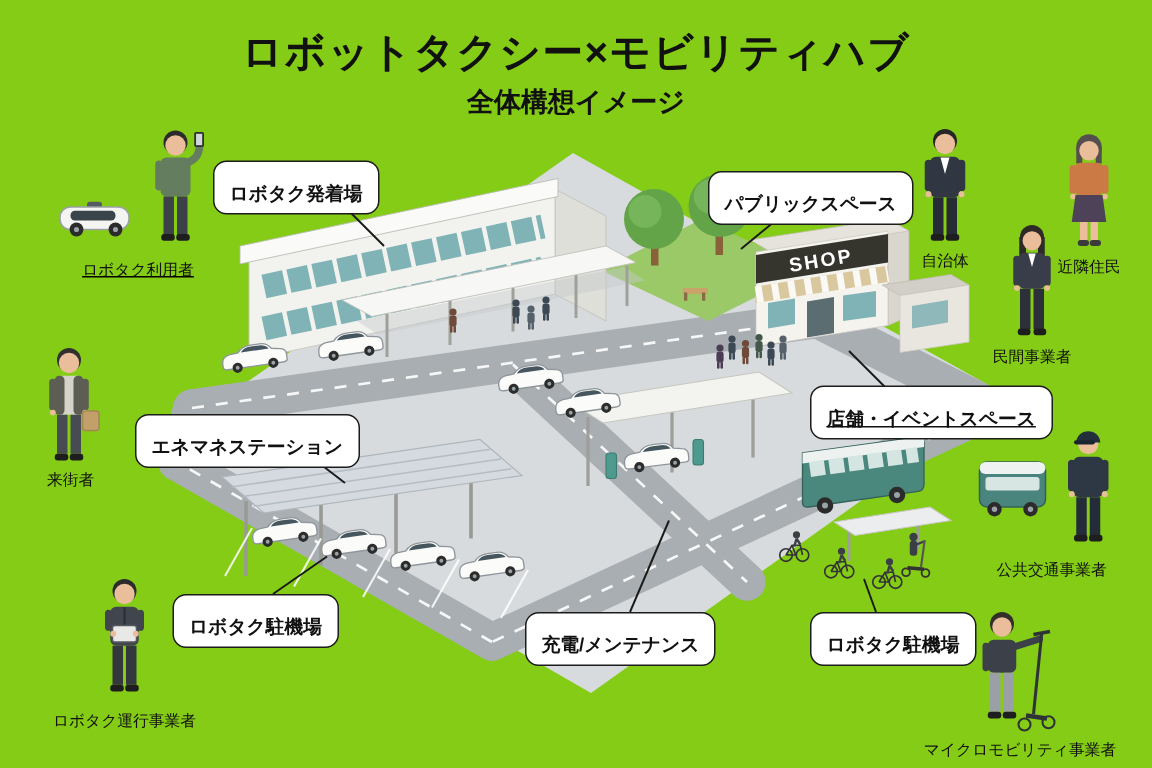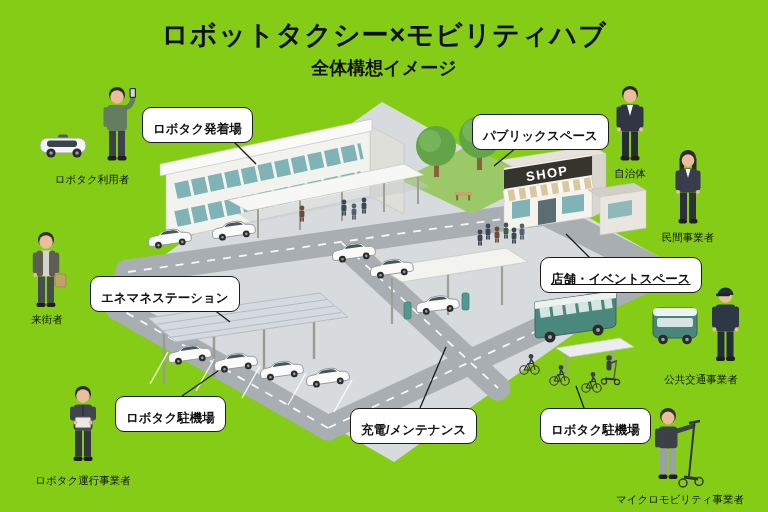--- a/index.html
+++ b/index.html
@@ -215,21 +215,21 @@
   </svg>
 
   <div class="callout" style="left:142px; top:107px;">ロボタク発着場</div>
   <div class="callout" style="left:472px; top:114px;">パブリックスペース</div>
   <div class="callout" style="left:90px; top:276px;">エネマネステーション</div>
   <div class="callout" style="left:540px; top:257px;text-decoration:underline;">店舗・イベントスペース</div>
   <div class="callout" style="left:115px; top:396px;">ロボタク駐機場</div>
   <div class="callout" style="left:350px; top:408px;">充電/メンテナンス</div>
   <div class="callout" style="left:540px; top:408px;">ロボタク駐機場</div>
 
-  <div class="stakeholder" style="left:34px; top:84px; width:116px;">
+  <div class="stakeholder" style="left:34px; top:84px; width:116px;text-decoration:underline;">
     <svg width="112" height="86" viewBox="0 0 112 86">
       <g>
         <rect x="22" y="50.5" width="10" height="4.5" rx="2" fill="#555b60"></rect>
         <rect x="4" y="54" width="46" height="15" rx="7" fill="#f4f4f2" stroke="#9aa0a4"></rect>
         <rect x="11" y="56.5" width="30" height="6.5" rx="3" fill="#39454b"></rect>
         <circle cx="15" cy="69" r="4.6" fill="#2b2b2b"></circle>
           <circle cx="15" cy="69" r="1.7" fill="#9aa3a8"></circle>
         <circle cx="41" cy="69" r="4.6" fill="#2b2b2b"></circle>
           <circle cx="41" cy="69" r="1.7" fill="#9aa3a8"></circle>
       </g>
@@ -261,20 +261,39 @@
       <circle cx="11" cy="45.5" r="2" fill="#eabd9b"></circle>
         <circle cx="33" cy="45.5" r="2" fill="#eabd9b"></circle>
       <rect x="14" y="47.5" width="7" height="25" fill="#262b35"></rect>
       <rect x="23" y="47.5" width="7" height="25" fill="#262b35"></rect>
       <rect x="12.5" y="72" width="9" height="4.5" rx="2" fill="#1e1e1e"></rect>
       <rect x="22.5" y="72" width="9" height="4.5" rx="2" fill="#1e1e1e"></rect>
     </svg>
     <div class="slabel">自治体</div>
   </div>
 
+  <div class="stakeholder" style="left:694px; top:88px; width:64px;">
+    <svg width="44" height="80" viewBox="0 0 44 80">
+      <circle cx="22" cy="10" r="8.5" fill="#55504e"></circle>
+      <rect x="13.5" y="10" width="4" height="11" fill="#55504e"></rect>
+      <rect x="26.5" y="10" width="4" height="11" fill="#55504e"></rect>
+      <circle cx="22" cy="12.5" r="6.5" fill="#eabd9b"></circle>
+      <rect x="12.5" y="20.5" width="19" height="22" rx="4" fill="#cc7a45"></rect>
+      <rect x="9" y="22" width="4.8" height="19" rx="2.4" fill="#cc7a45"></rect>
+      <rect x="30.2" y="22" width="4.8" height="19" rx="2.4" fill="#cc7a45"></rect>
+      <circle cx="11.4" cy="43" r="1.9" fill="#eabd9b"></circle>
+        <circle cx="32.6" cy="43" r="1.9" fill="#eabd9b"></circle>
+      <polygon points="13,42 31,42 33.5,60 10.5,60" fill="#4d4258"></polygon>
+      <rect x="16" y="60" width="5" height="13" fill="#eabd9b"></rect>
+      <rect x="23" y="60" width="5" height="13" fill="#eabd9b"></rect>
+      <rect x="14.5" y="72" width="7.5" height="4" rx="2" fill="#3a3a3a"></rect>
+      <rect x="22.5" y="72" width="7.5" height="4" rx="2" fill="#3a3a3a"></rect>
+    </svg>
+    <div class="slabel">近隣住民</div>
+  </div>
 
   <div class="stakeholder" style="left:652px; top:148px; width:72px;">
     <svg width="44" height="80" viewBox="0 0 44 80">
       <circle cx="22" cy="10" r="8" fill="#2e2a28"></circle>
       <rect x="13.5" y="10" width="4.5" height="16" fill="#2e2a28"></rect>
       <rect x="26" y="10" width="4.5" height="16" fill="#2e2a28"></rect>
       <circle cx="22" cy="12.5" r="6.3" fill="#eabd9b"></circle>
       <rect x="13" y="20.5" width="18" height="24" rx="4" fill="#383d49"></rect>
       <polygon points="19.5,21 24.5,21 22,30" fill="#ffffff"></polygon>
       <rect x="9.5" y="22.5" width="4.8" height="20" rx="2.4" fill="#383d49"></rect>

